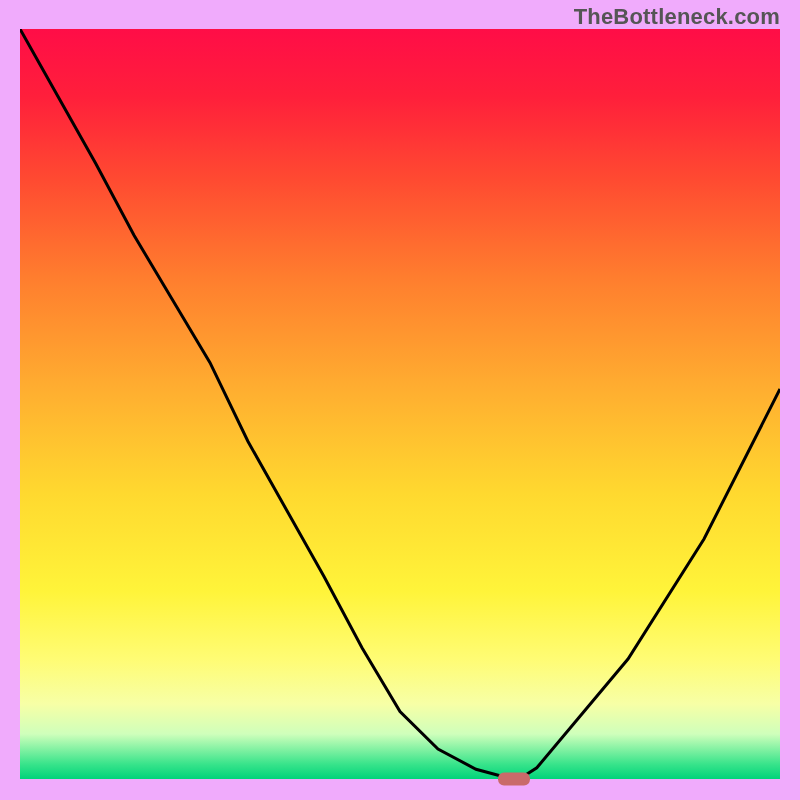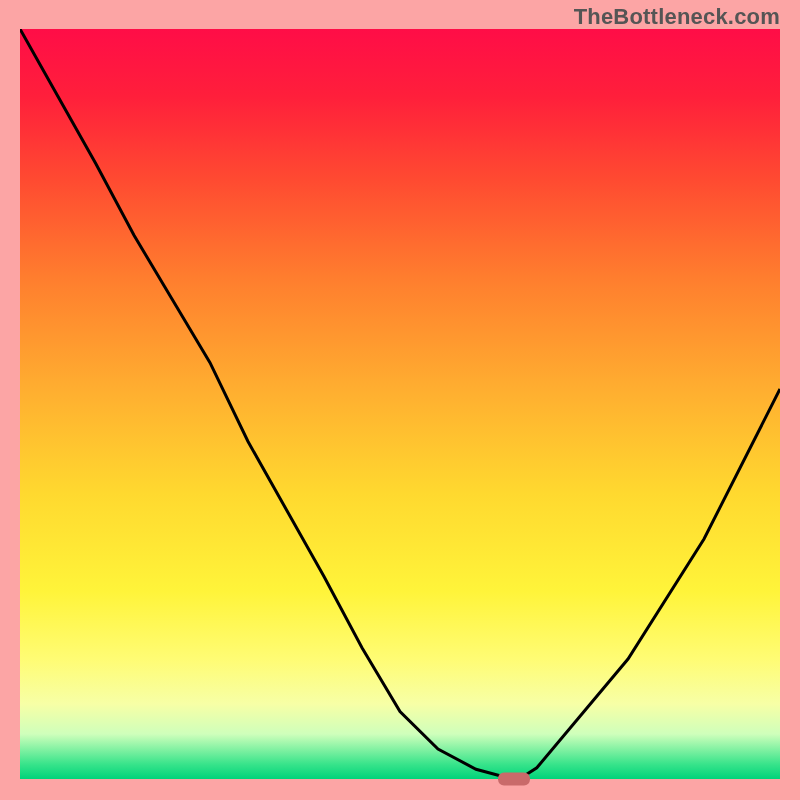--- a/index.html
+++ b/index.html
@@ -8,21 +8,21 @@
     width: 800px;
     height: 800px;
     background: #000;
     font-family: Arial, Helvetica, sans-serif;
     overflow: hidden;
   }
   .frame {
     position: relative;
     width: 800px;
     height: 800px;
-    background: #fca5a5;
+    background: #f0abfc;
   }
   .watermark {
     position: absolute;
     top: 4px;
     right: 20px;
     color: #555;
     font-size: 22px;
     font-weight: bold;
     letter-spacing: 0.2px;
     z-index: 30;

